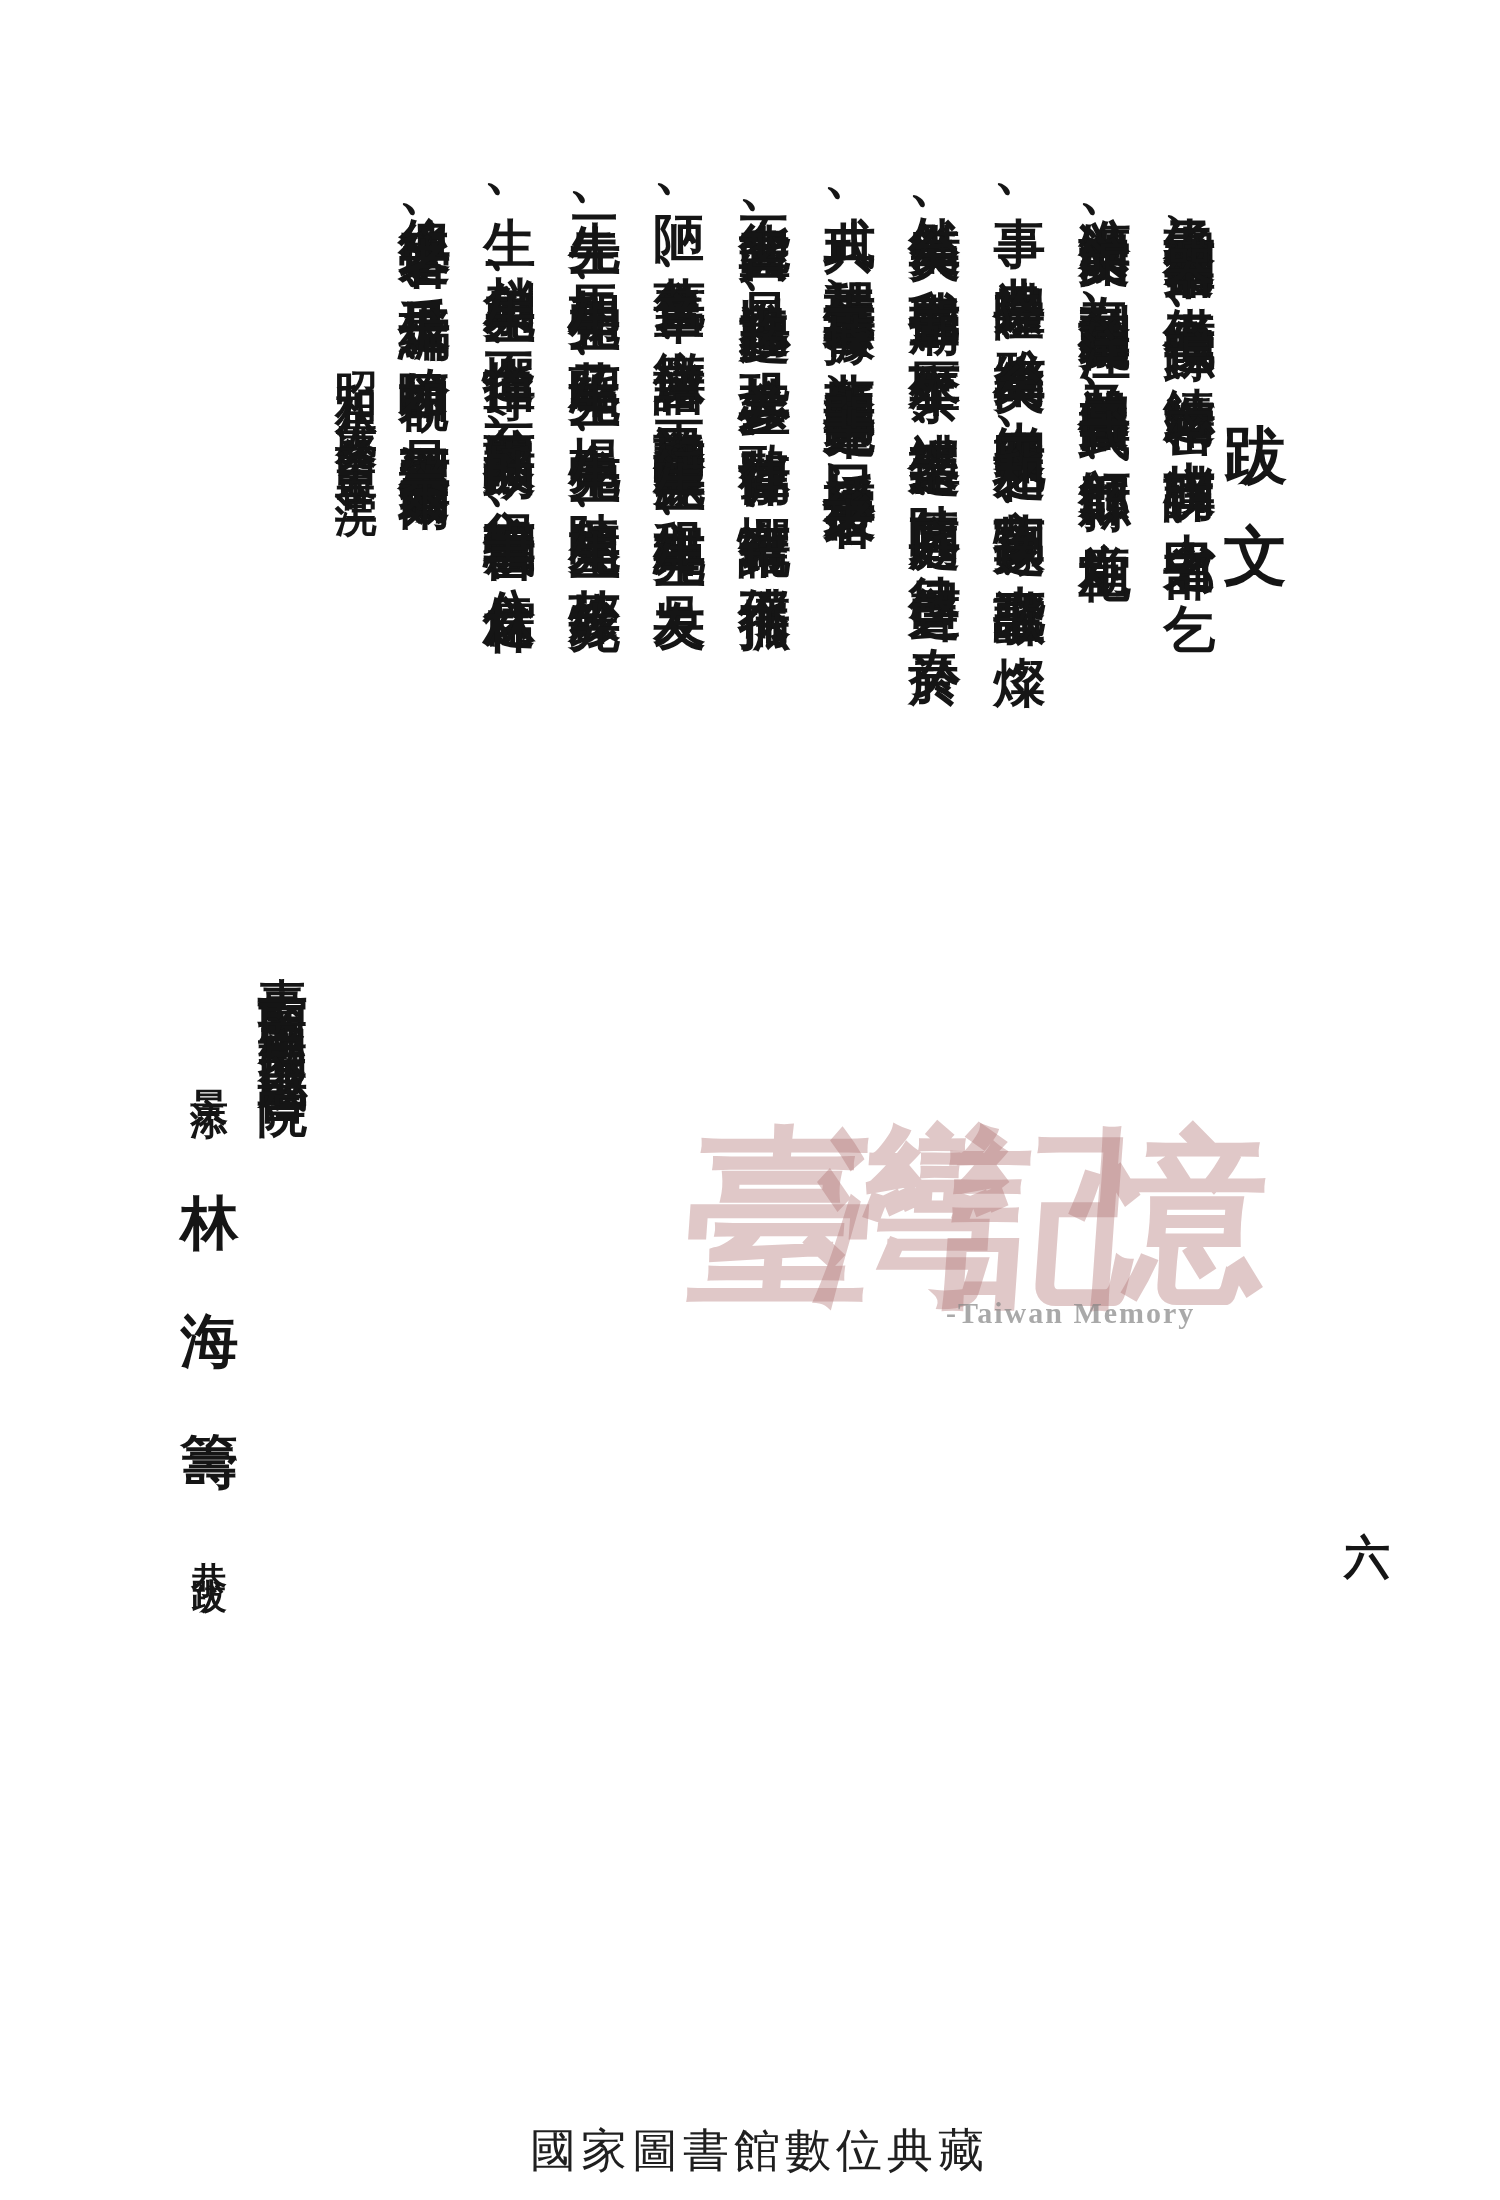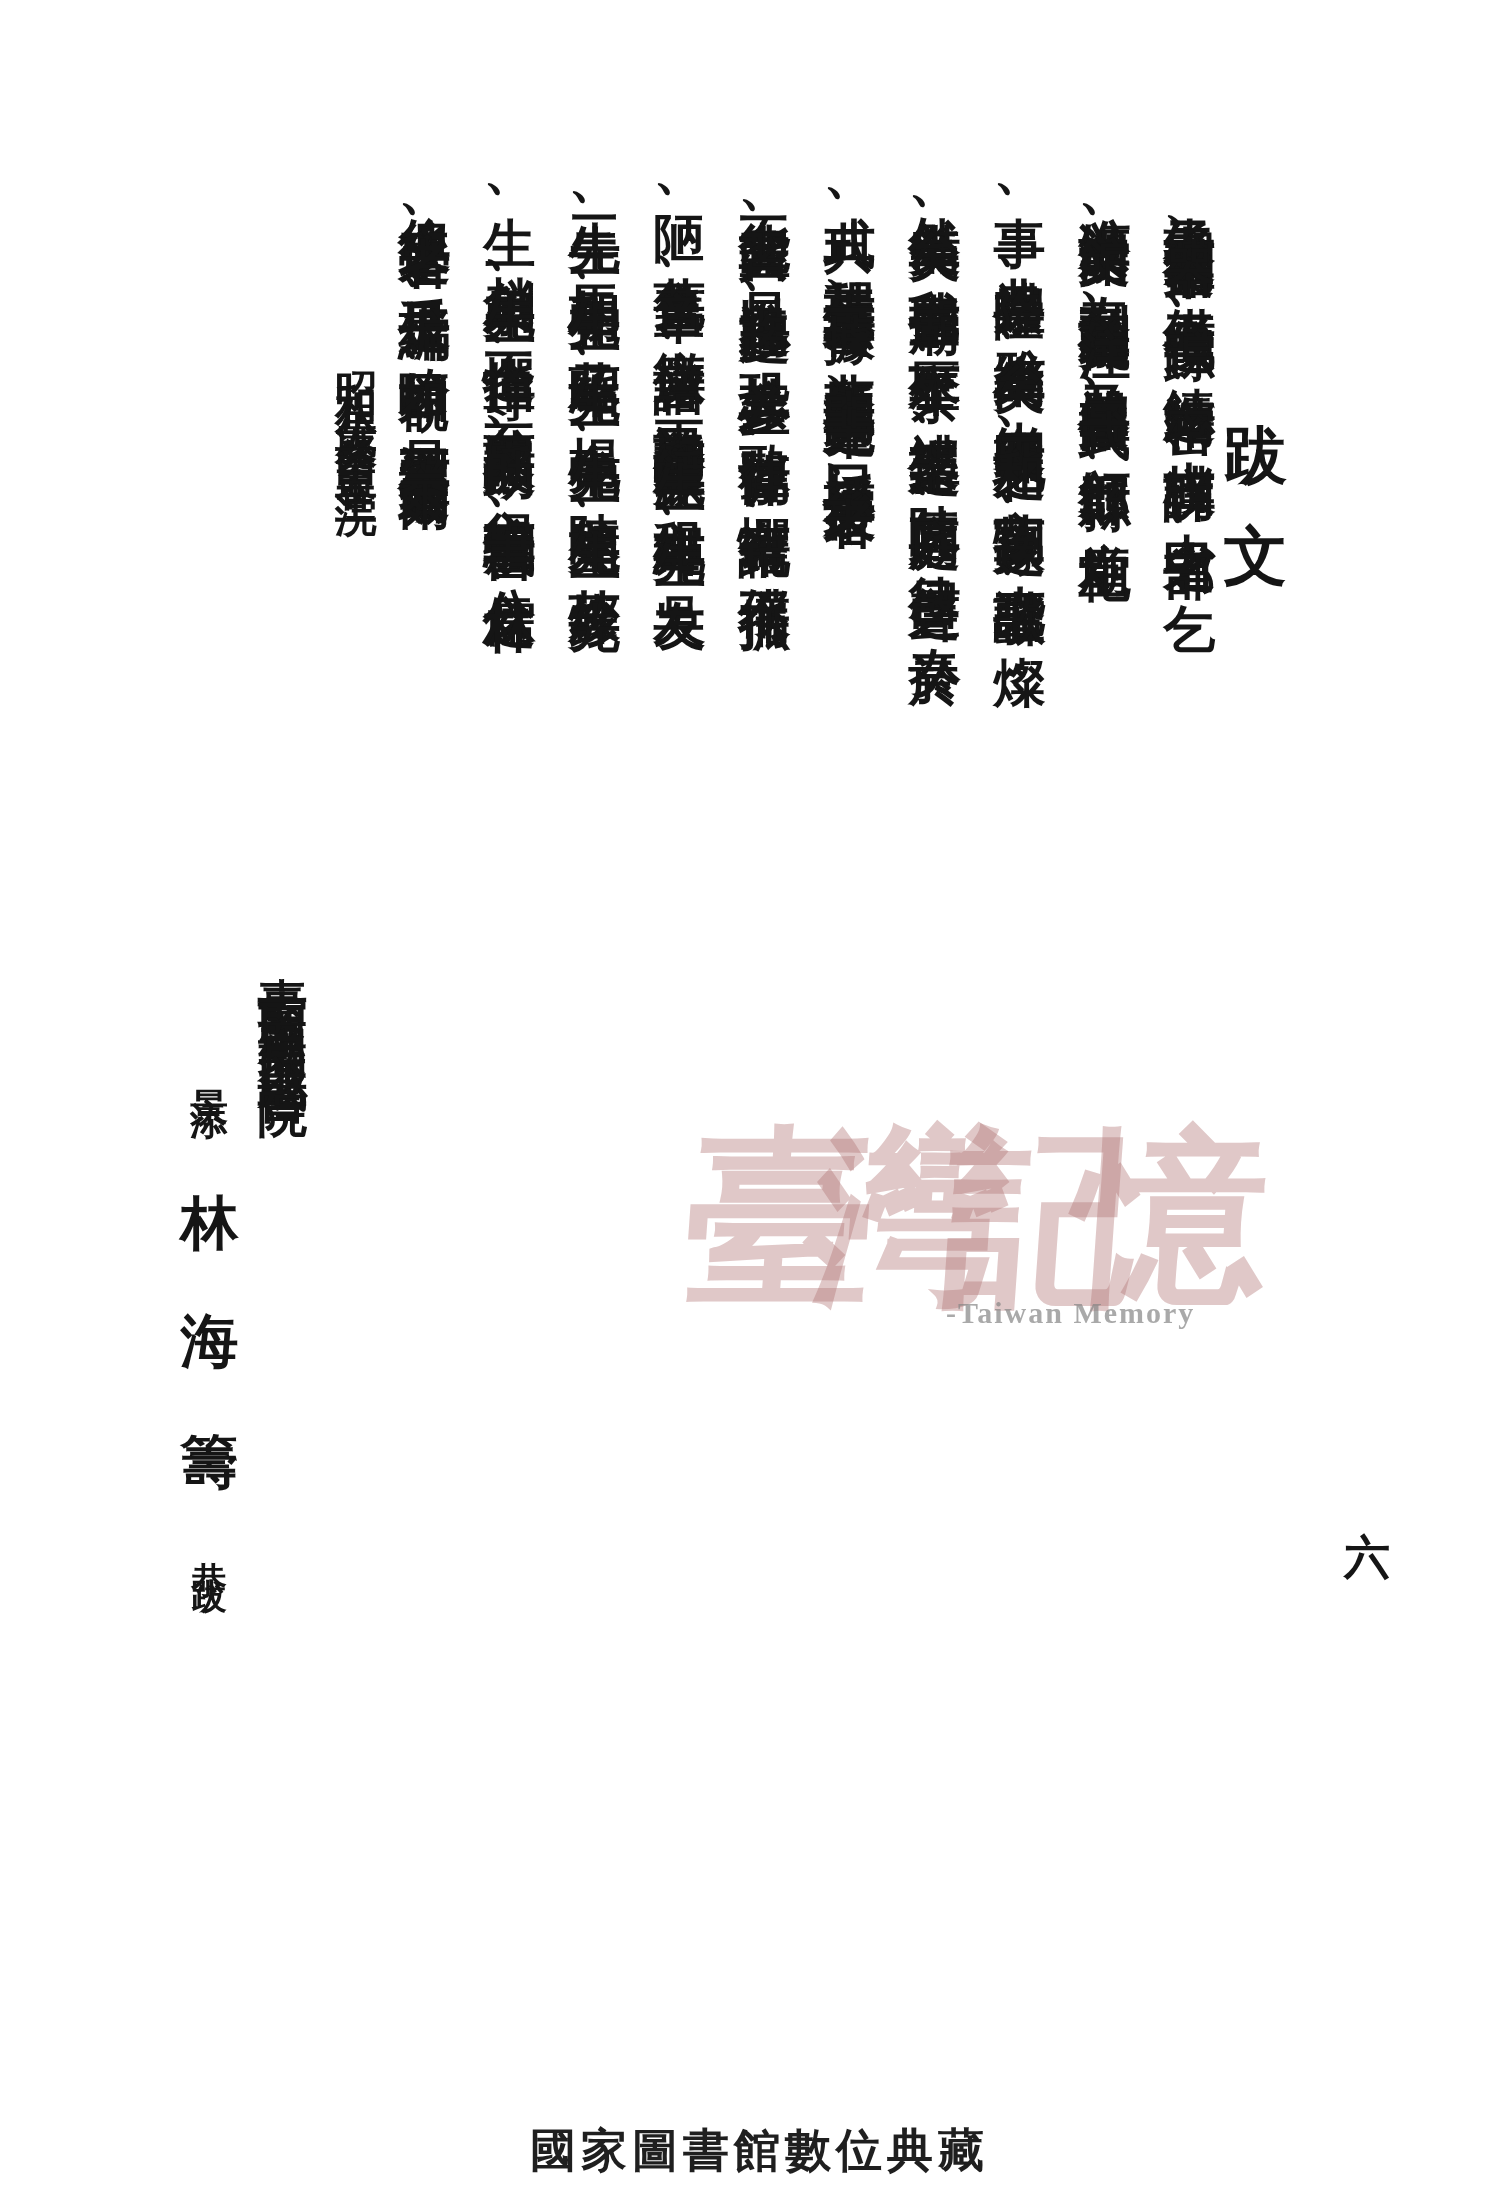--- a/index.html
+++ b/index.html
@@ -77,21 +77,21 @@
     letter-spacing: 2px;
     color: rgba(132, 132, 132, 0.70);
     white-space: nowrap;
     pointer-events: none;
   }
   
   .footer {
     position: absolute;
     left: 0; right: 0; top: 2120px;
     text-align: center;
-    font-size: 46px; font-weight: bold;
+    font-size: 46px; font-weight: normal;
     letter-spacing: 5px;
     color: #1f1f1f;
     padding-left: 19px;
   }
 </style>
 </head>
 <body>
 
 <div class="page">
 

